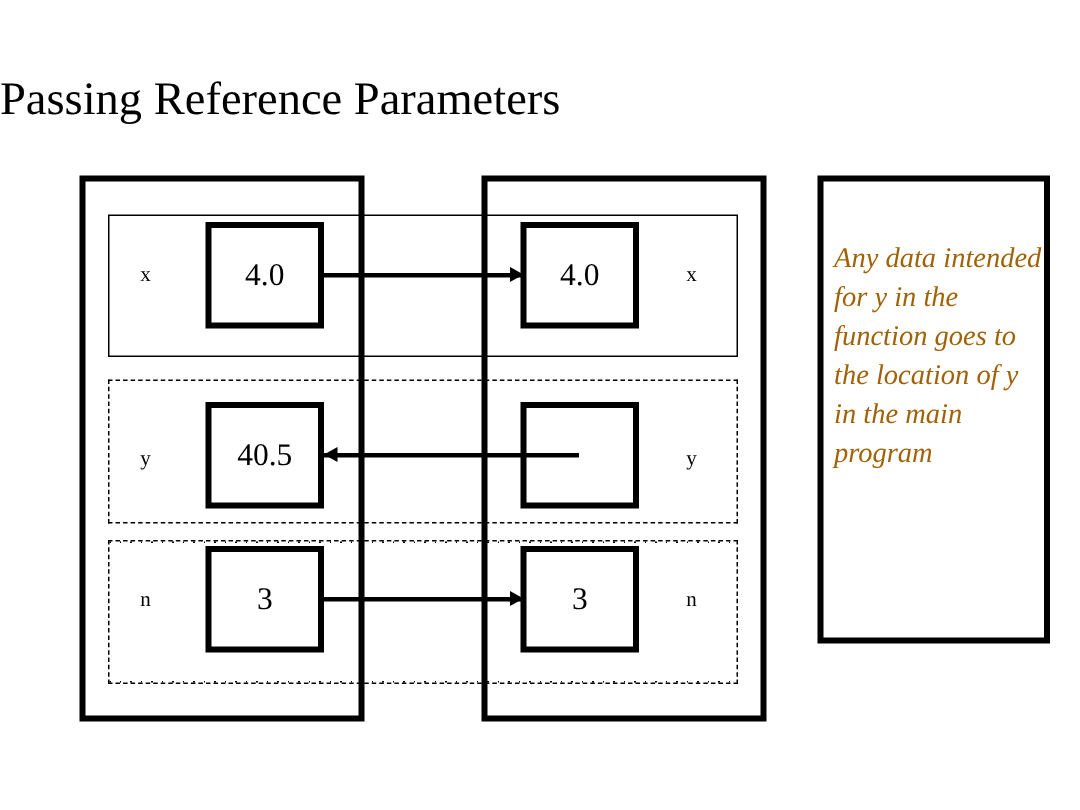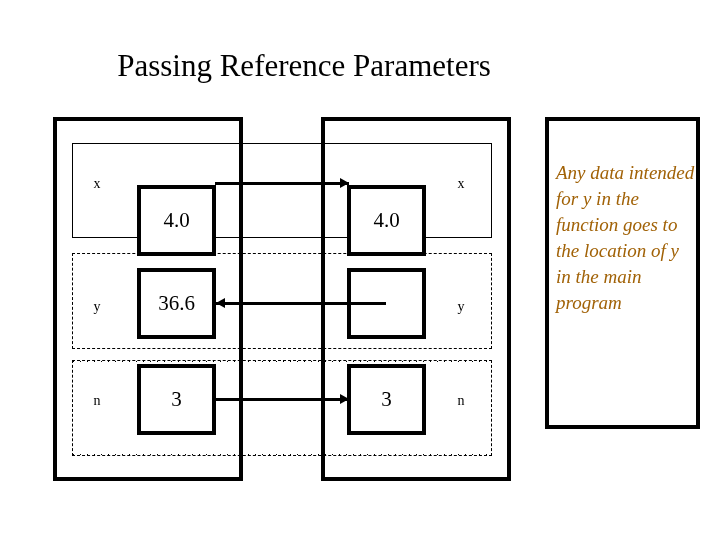--- a/index.html
+++ b/index.html
@@ -16,21 +16,20 @@
     font-family: "Liberation Serif", "DejaVu Serif", serif;
     color: #000000;
   }
 
   
   #title {
     position: absolute;
     left: 0;
     top: 48px;
     width: 608px;
-    text-align: center;
     font-family: "Liberation Serif", "DejaVu Serif", serif;
     font-size: 31px;
     line-height: 36px;
     font-weight: normal;
     color: #000000;
     white-space: nowrap;
   }
 
   
   .outer-box {
@@ -77,21 +76,21 @@
     display: flex;
     align-items: center;
     justify-content: center;
     font-family: "Liberation Serif", "DejaVu Serif", serif;
     font-size: 21px;
     line-height: 1;
     color: #000000;
   }
   .value-cell.left  { left: 137px; width: 79px; }
   .value-cell.right { left: 347px; width: 79px; }
-  .vc-row1 { top: 148px; height: 71px; margin-top: 37px; }
+  .vc-row1 { top: 148px; height: 71px; }
   .vc-row2 { top: 268px; height: 71px; }
   .vc-row3 { top: 364px; height: 71px; }
 
   
   .var-label {
     position: absolute;
     font-family: "Liberation Serif", "DejaVu Serif", serif;
     font-size: 14px;
     line-height: 14px;
     color: #000000;
@@ -168,21 +167,21 @@
   <div class="row-band dashdot" id="row-band-n"></div>
 
   <div class="outer-box" id="main-program-box"></div>
   <div class="outer-box" id="function-box"></div>
 
   <div class="var-label left vl-row1">x</div>
   <div class="var-label left vl-row2">y</div>
   <div class="var-label left vl-row3">n</div>
 
   <div class="value-cell left vc-row1">4.0</div>
-  <div class="value-cell left vc-row2">36.6</div>
+  <div class="value-cell left vc-row2">40.5</div>
   <div class="value-cell left vc-row3">3</div>
 
   <div class="value-cell right vc-row1">4.0</div>
   <div class="value-cell right vc-row2"></div>
   <div class="value-cell right vc-row3">3</div>
 
   <div class="var-label right vl-row1">x</div>
   <div class="var-label right vl-row2">y</div>
   <div class="var-label right vl-row3">n</div>
 

